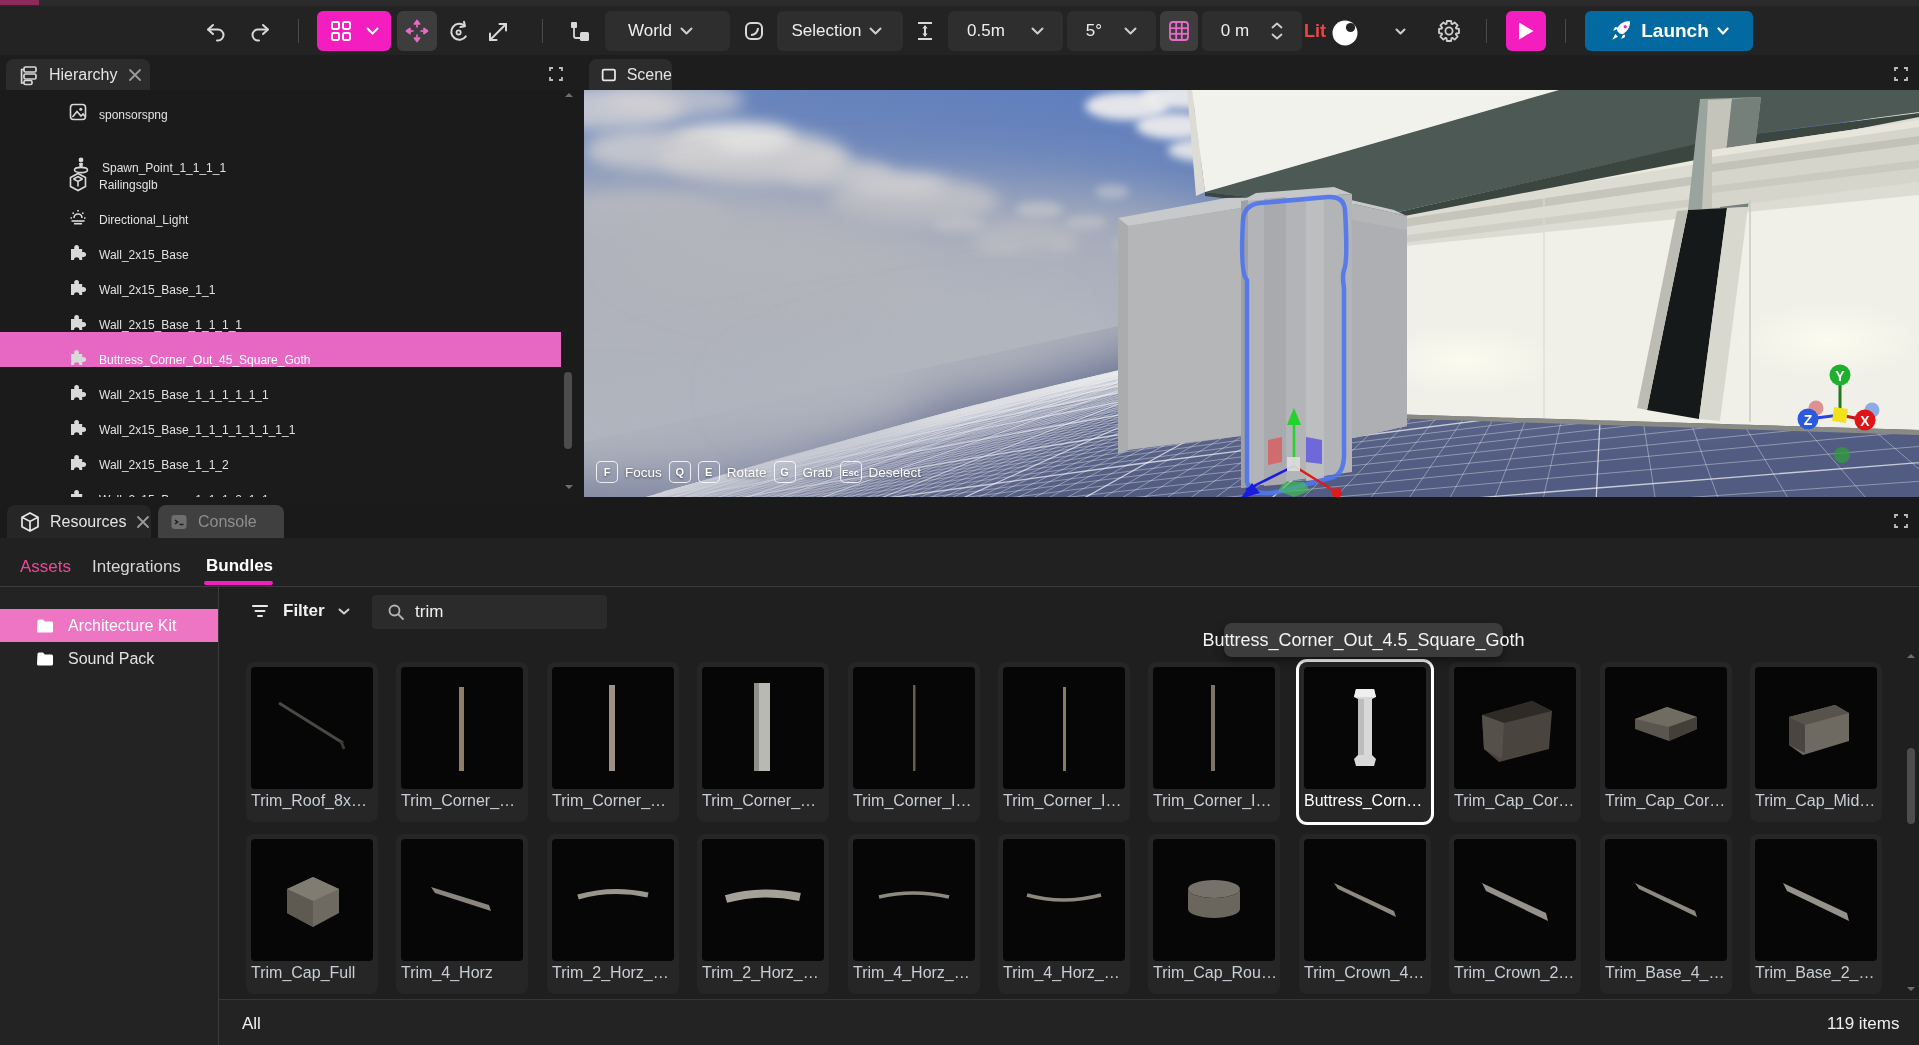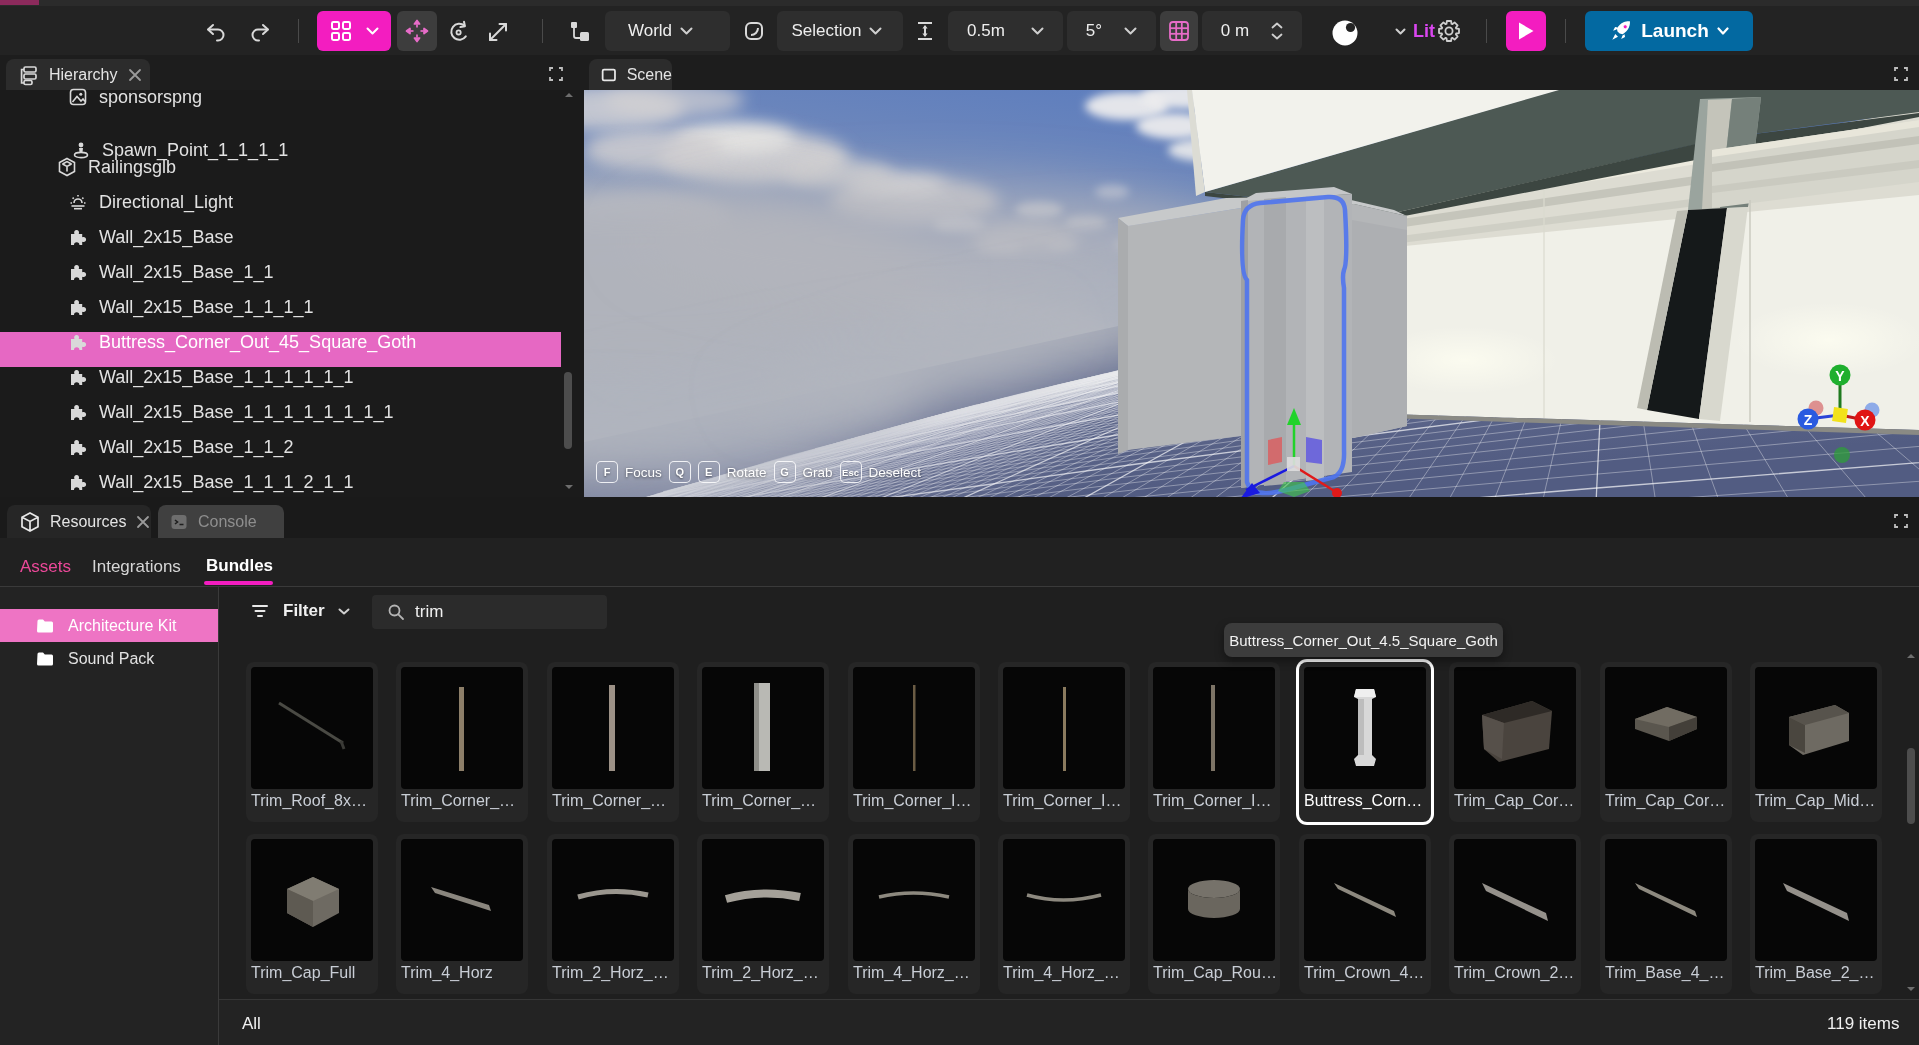--- a/index.html
+++ b/index.html
@@ -3,21 +3,21 @@
 *{margin:0;padding:0;box-sizing:border-box}
 html,body{width:1919px;height:1045px;background:#232323;color:#e4e4e4;
  font-family:"Liberation Sans",sans-serif;overflow:hidden}
 .abs{position:absolute}
 .flex{display:flex;align-items:center}
 svg{display:block}
 .tbbtn{position:absolute;top:11px;height:40px;border-radius:6px;display:flex;align-items:center;justify-content:center;gap:8px}
 .dd{background:#2e2e2e;color:#eee;font-size:17px}
 .tbdiv{position:absolute;top:19px;width:1px;height:24px;background:#4a4a4a}
 .tab{position:absolute;display:flex;align-items:center;gap:9px;border-radius:8px 8px 0 0;font-size:16px}
-.hrow{position:absolute;left:0;width:561px;height:35px;display:flex;align-items:flex-start;color:#e2e2e2;font-size:18px}
+.hrow{position:absolute;left:0;width:561px;height:35px;display:flex;align-items:flex-end;color:#e2e2e2;font-size:12px}
 .hrow svg{margin-left:13px}
 .hrow span{margin-left:11px;white-space:nowrap}
 .key{display:inline-flex;align-items:center;justify-content:center;height:22px;border:1.6px solid rgba(255,255,255,.85);border-radius:5px;color:#fff;font-size:11px;font-weight:bold;background:rgba(150,158,180,.12);text-shadow:0 1px 2px rgba(0,0,0,.5)}
 .hint{color:#fff;font-size:13.5px;text-shadow:0 1px 3px rgba(0,0,0,.55)}
 .tile{position:absolute;width:132px;height:160px;background:#262626;border-radius:8px}
 .tile .im{position:absolute;left:5px;top:5px;width:122px;height:122px;background:#060606;border-radius:4px;overflow:hidden}
 .tile .lb{position:absolute;left:5px;right:5px;top:130px;font-size:16px;color:#c9ced6;text-align:left;white-space:nowrap;overflow:hidden}
 </style></head><body>
 <div class="abs" style="left:0;top:0;width:1919px;height:6px;background:#2b2b2b"></div>
 <div class="abs" style="left:0;top:0;width:39px;height:5px;background:#8c2a5c"></div>
@@ -142,21 +142,21 @@
         <path d="M1.5 1.5 L6 5.5 L10.5 1.5" fill="none" stroke="#cfcfcf" stroke-width="1.8" stroke-linecap="round" stroke-linejoin="round"></path>
       </svg>
     </span>
   </div>
 <div class="abs" style="left:1330px;top:18px">
     <svg width="30" height="30" viewBox="0 0 30 30" style="">
       <circle cx="15" cy="15" r="12.5" fill="#fff"></circle>
       <circle cx="20.5" cy="9.5" r="4.6" fill="#242424"></circle>
     </svg>
   </div>
-<div class="abs" style="left:1413px;top:21px;font-size:18px;font-weight:bold;color:#d946ef">Lit</div>
+<div class="abs" style="left:1304px;top:21px;font-size:18px;font-weight:bold;color:#ef4444">Lit</div>
 <div class="abs" style="left:1395px;top:28px">
     <svg width="11" height="7" viewBox="0 0 11 7" style="">
       <path d="M1.5 1.5 L5.5 5.5 L9.5 1.5" fill="none" stroke="#cfcfcf" stroke-width="2" stroke-linecap="round" stroke-linejoin="round"></path>
     </svg>
   </div>
 <div class="abs" style="left:1436px;top:18px">
     <svg width="26" height="26" viewBox="0 0 26 26" style="">
       <path d="M23.0 10.9 L23.0 15.1 L20.2 15.5 L19.8 16.3 L21.6 18.6 L18.6 21.6 L16.3 19.8 L15.5 20.2 L15.1 23.0 L10.9 23.0 L10.5 20.2 L9.7 19.8 L7.4 21.6 L4.4 18.6 L6.2 16.3 L5.8 15.5 L3.0 15.1 L3.0 10.9 L5.8 10.5 L6.2 9.7 L4.4 7.4 L7.4 4.4 L9.7 6.2 L10.5 5.8 L10.9 3.0 L15.1 3.0 L15.5 5.8 L16.3 6.2 L18.6 4.4 L21.6 7.4 L19.8 9.7 L20.2 10.5 Z" fill="none" stroke="#cfcfcf" stroke-width="1.8" stroke-linejoin="round"></path>
       <circle cx="13" cy="13" r="3.6" fill="none" stroke="#cfcfcf" stroke-width="1.8"></circle>
     </svg>
@@ -221,21 +221,21 @@
 <div class="hrow" style="top:140px;left:0;padding-left:58px">
     <svg width="20" height="20" viewBox="0 0 20 20" style="">
       <g fill="#d9d9d9">
         <circle cx="10" cy="5" r="2.4"></circle>
         <path d="M8 8 h4 l-0.6 5 h-2.8z"></path>
       </g>
       <ellipse cx="10" cy="15" rx="6.5" ry="2.6" fill="none" stroke="#d9d9d9" stroke-width="1.6"></ellipse>
     </svg>
     <span>Spawn_Point_1_1_1_1</span>
   </div>
-<div class="hrow" style="top:157px;left:0;padding-left:44px">
+<div class="hrow" style="top:157px;left:0;padding-left:55px">
     <svg width="20" height="20" viewBox="0 0 20 20" style="">
       <path d="M10 1.5 L17.5 5.5 V14.5 L10 18.5 L2.5 14.5 V5.5 Z" fill="none" stroke="#d9d9d9" stroke-width="1.6"></path>
       <path d="M5.5 7 L10 9.4 L14.5 7 M10 9.4 V14.5" fill="none" stroke="#d9d9d9" stroke-width="1.6"></path>
       <path d="M5.5 7 L10 4.6 L14.5 7" fill="none" stroke="#d9d9d9" stroke-width="1.6"></path>
     </svg>
     <span>Railingsglb</span>
   </div>
 <div class="hrow" style="top:192px;left:0;padding-left:55px">
     <svg width="20" height="20" viewBox="0 0 20 20" style="">
       <g stroke="#d9d9d9" stroke-width="1.6" fill="none">
@@ -976,21 +976,21 @@
     <div class="lb" style="color:#c9ced6">Trim_Base_4_…</div>
   </div>
 <div class="tile" style="left:1750px;top:834px;">
     <div class="im">
       <svg width="122" height="122">
         <path d="M28 44 L92 74 L94 82 L32 52 Z" fill="#95918b"></path>
       </svg>
     </div>
     <div class="lb" style="color:#c9ced6">Trim_Base_2_…</div>
   </div>
-<div class="abs flex" style="left:1224px;top:623px;width:279px;height:34px;background:#3c3c3c;border-radius:8px;box-shadow:0 4px 10px rgba(0,0,0,.4);justify-content:center;font-size:15px;color:#f2f2f2">Buttress_Corner_Out_4.5_Square_Goth</div>
+<div class="abs flex" style="left:1224px;top:623px;width:279px;height:34px;background:#3c3c3c;border-radius:8px;box-shadow:0 4px 10px rgba(0,0,0,.4);justify-content:center;font-size:18px;color:#f2f2f2">Buttress_Corner_Out_4.5_Square_Goth</div>
 <div class="abs" style="left:219px;top:999px;width:1700px;height:46px;background:#232323;border-top:1px solid #363636"></div>
 <div class="abs" style="left:242px;top:1014px;font-size:17px;color:#f0f0f0">All</div>
 <div class="abs" style="left:1827px;top:1014px;font-size:17px;color:#f0f0f0">119 items</div>
 <div class="abs" style="left:1906px;top:653px">
     <svg width="10" height="6" viewBox="0 0 10 6" style="">
       <path d="M1 5 L5 1 L9 5 Z" fill="#6e6e6e"></path>
     </svg>
   </div>
 <div class="abs" style="left:1906px;top:986px">
     <svg width="10" height="6" viewBox="0 0 10 6" style="">

